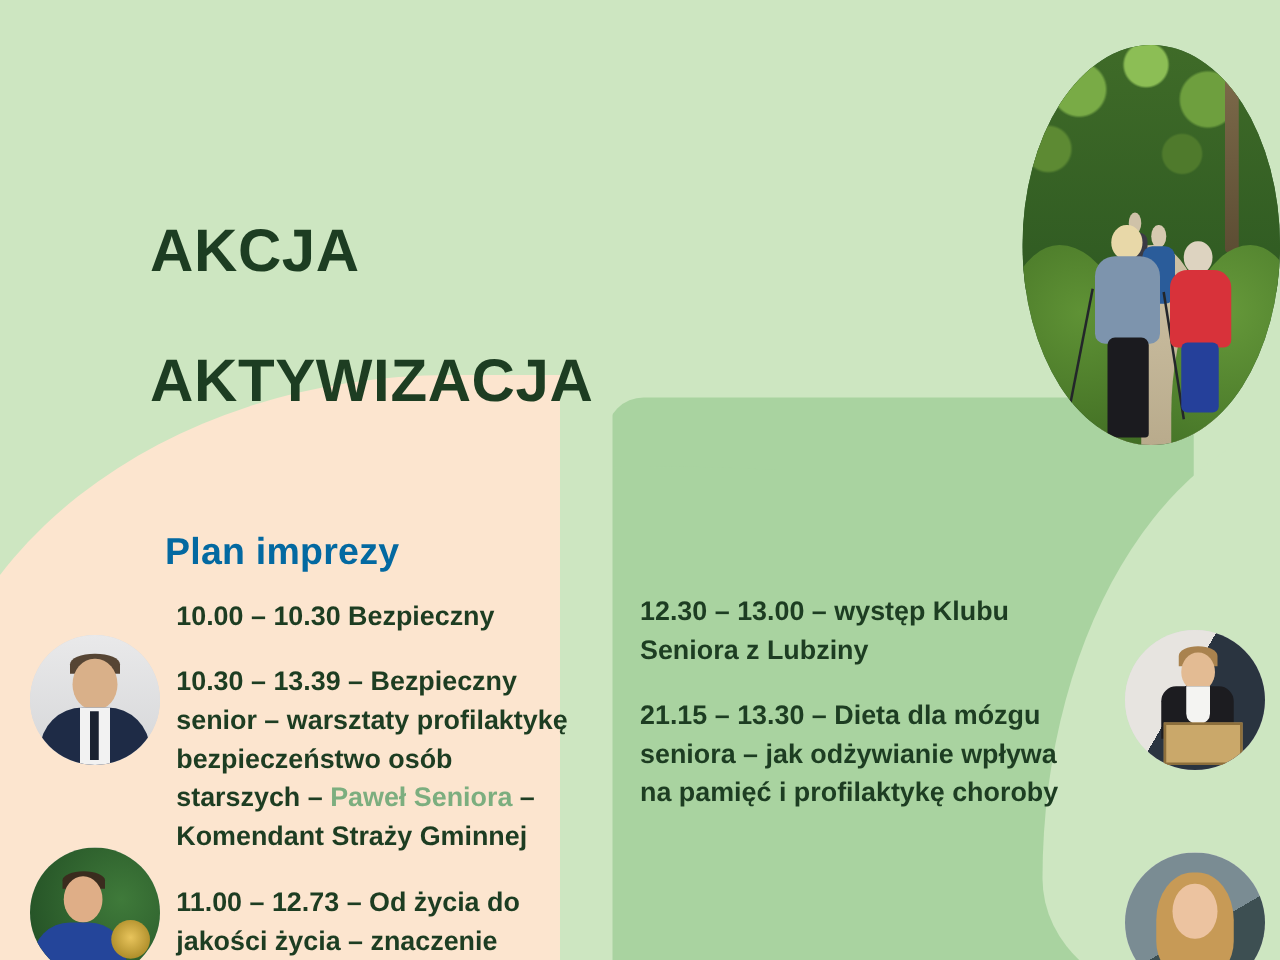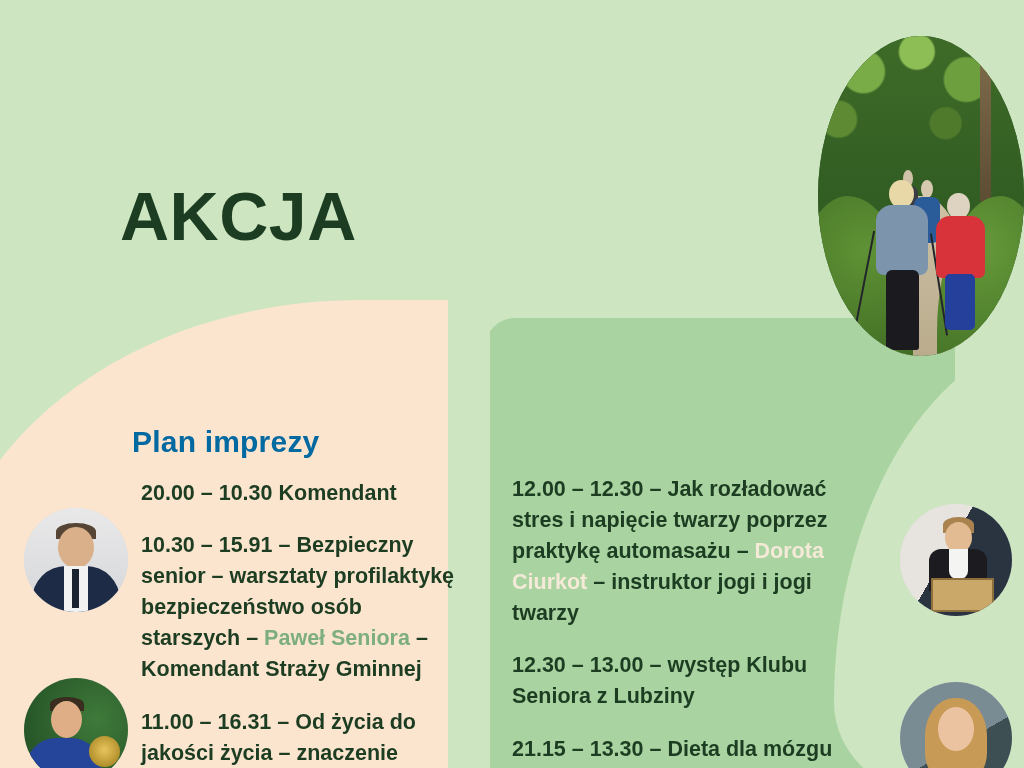--- a/index.html
+++ b/index.html
@@ -87,21 +87,21 @@
   }
 
   
   .headline {
     position: absolute;
     left: 120px;
     top: 118px;
     width: 800px;
     color: #1d3d22;
     font-weight: 800;
-    font-size: 68px;
+    font-size: 48px;
     line-height: 104px;
     letter-spacing: 0.5px;
   }
   .headline .line-2 {
     display: block;
   }
 
   
   .hero-photo {
     position: absolute;
@@ -263,20 +263,21 @@
 <div class="poster">
 
   <div class="bg-base"></div>
   <div class="bg-peach"></div>
   <div class="bg-green-panel"></div>
   <div class="bg-seam"></div>
   <div class="bg-right-wedge"></div>
 
   <h1 class="headline">
     <span>AKCJA</span>
+    <span class="line-2">AKTYWIZACJA</span>
   </h1>
 
   <div class="hero-photo">
     <div class="canopy"></div>
     <div class="trunk"></div>
     <div class="path"></div>
     <div class="bush-l"></div>
     <div class="bush-r"></div>
     <div class="walker w4">
       <div class="head"></div>
@@ -297,34 +298,31 @@
       <div class="head"></div>
         <div class="body"></div>
         <div class="legs"></div>
     </div>
   </div>
 
   <h2 class="plan-heading">Plan imprezy</h2>
 
   <div class="col col-left">
     <p class="entry">
-      <span class="time">20.00 – 10.30</span><span> Komendant</span>
-    </p>
-    <p class="entry">
-      <span class="time">10.30 – 15.91</span><span> – Bezpieczny senior – warsztaty profilaktykę bezpieczeństwo osób starszych – </span><span class="name-green">Paweł Seniora</span><span> – Komendant Straży Gminnej</span>
-    </p>
-    <p class="entry">
-      <span class="time">11.00 – 16.31</span><span> – Od życia do jakości życia – znaczenie aktywności w dzisiejszych</span>
+      <span class="time">10.00 – 10.30</span><span> Bezpieczny</span>
+    </p>
+    <p class="entry">
+      <span class="time">10.30 – 13.39</span><span> – Bezpieczny senior – warsztaty profilaktykę bezpieczeństwo osób starszych – </span><span class="name-green">Paweł Seniora</span><span> – Komendant Straży Gminnej</span>
+    </p>
+    <p class="entry">
+      <span class="time">11.00 – 12.73</span><span> – Od życia do jakości życia – znaczenie aktywności w dzisiejszych</span>
     </p>
   </div>
 
   <div class="col col-right">
-    <p class="entry">
-      <span class="time">12.00 – 12.30</span><span> – Jak rozładować stres i napięcie twarzy poprzez praktykę automasażu – </span><span class="name-cream">Dorota Ciurkot</span><span> – instruktor jogi i jogi twarzy</span>
-    </p>
     <p class="entry">
       <span class="time">12.30 – 13.00</span><span> – występ Klubu Seniora z Lubziny</span>
     </p>
     <p class="entry">
       <span class="time">21.15 – 13.30</span><span> – Dieta dla mózgu seniora – jak odżywianie wpływa na pamięć i profilaktykę choroby</span>
     </p>
   </div>
 
   <div class="avatar avatar-1">
     <div class="bg"></div>

